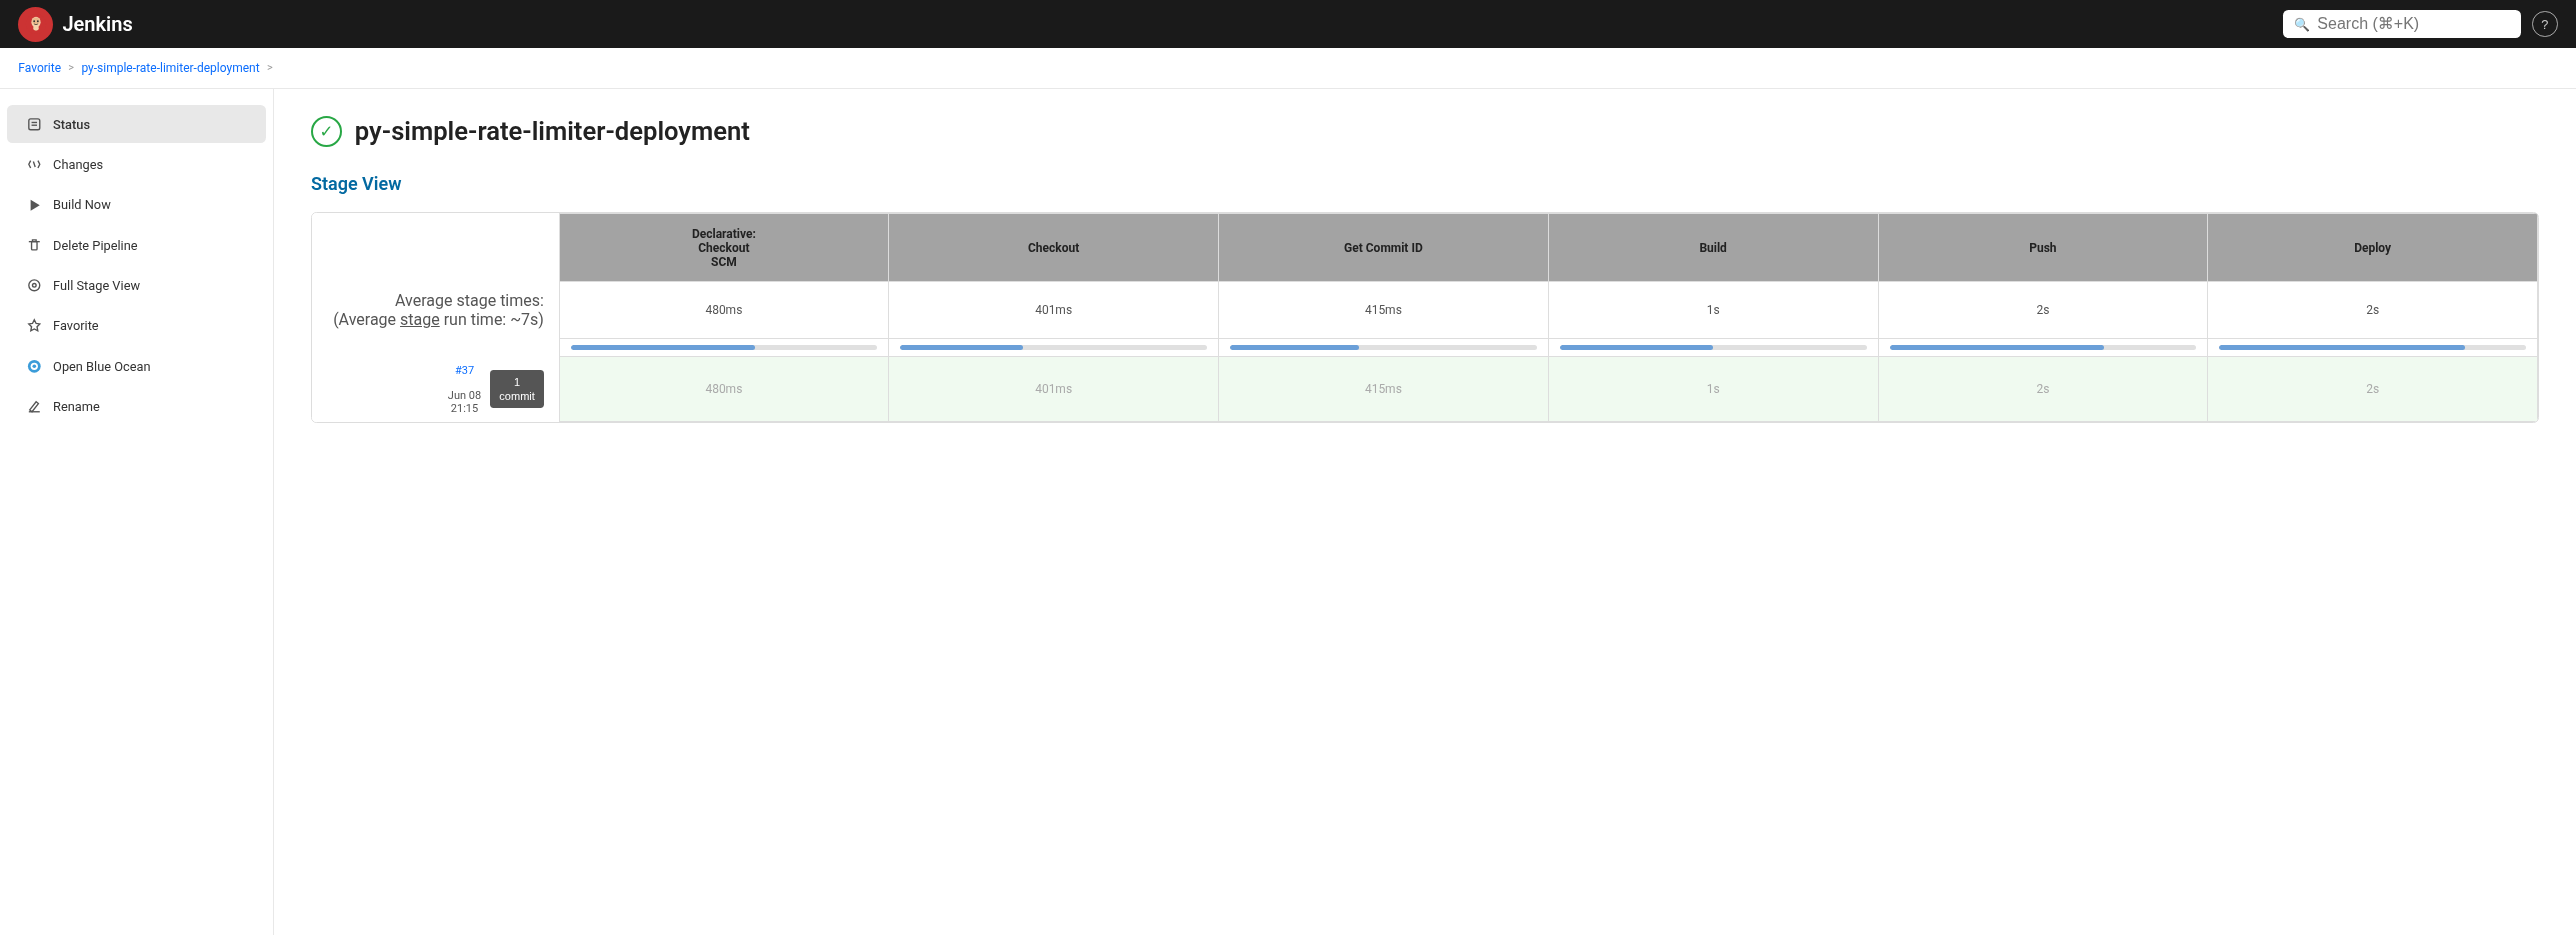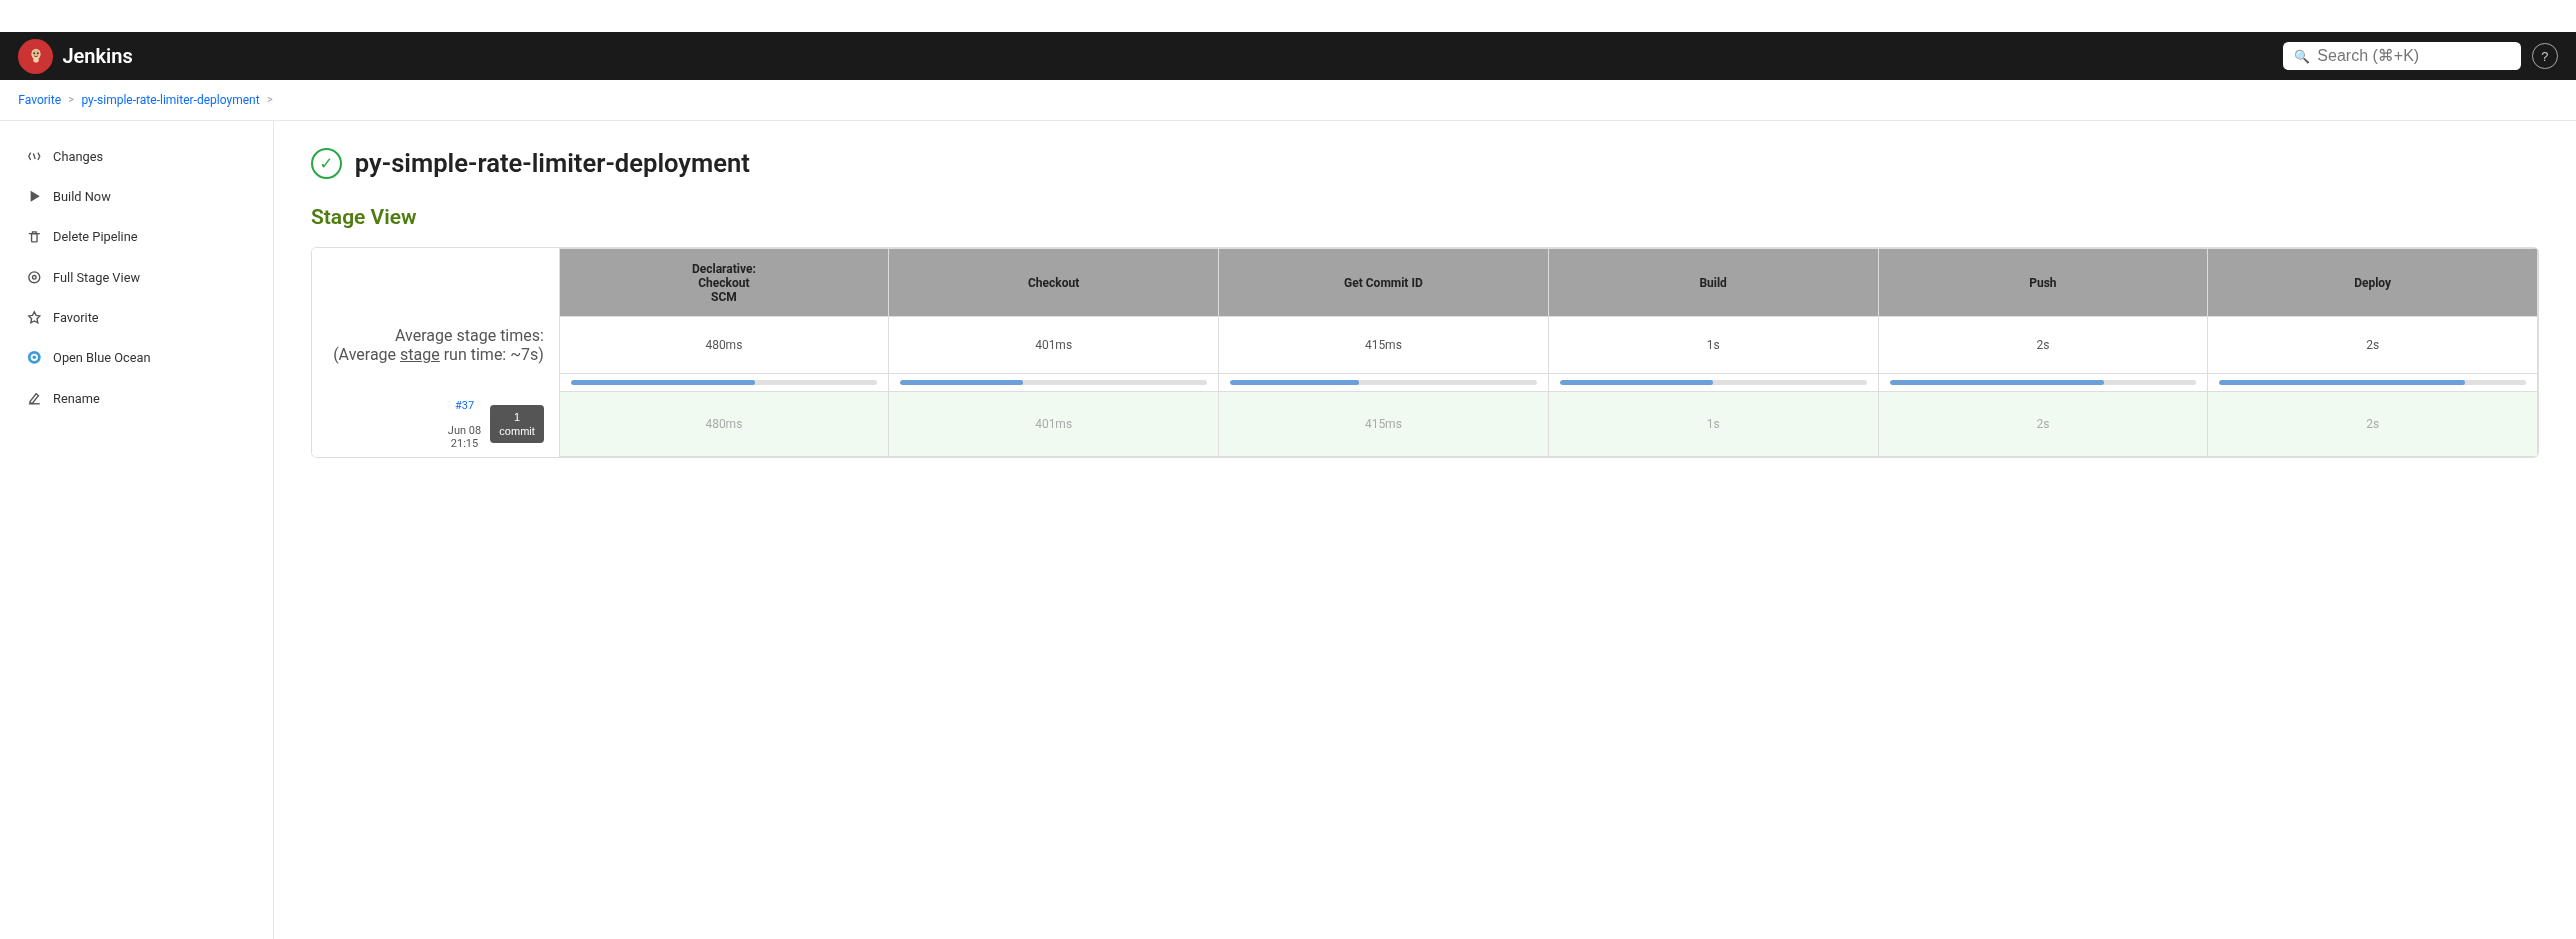--- a/index.html
+++ b/index.html
@@ -6,21 +6,20 @@
     body { font-family: -apple-system, BlinkMacSystemFont, 'Segoe UI', Roboto, sans-serif; background: #fff; color: #333; }
 
     
     .header {
       background: #1a1a1a;
       display: flex;
       align-items: center;
       justify-content: space-between;
       padding: 0 18.3px;
       height: 48px;
-      margin-top: 32px;
     }
     .header-logo {
       display: flex;
       align-items: center;
       gap: 9.1px;
       color: #fff;
       font-size: 20px;
       font-weight: 600;
       cursor: pointer;
     }
@@ -152,23 +151,23 @@
       color: #28a745;
       font-size: 16.5px;
       flex-shrink: 0;
     }
     .page-title {
       font-size: 25.6px;
       font-weight: 600;
       color: #222;
     }
     .section-title {
-      font-size: 21px;
+      font-size: 18px;
       font-weight: 600;
-      color: #4d7c0f;
+      color: #0369a1;
       margin-bottom: 18.3px;
     }
 
     
     .stage-view-table {
       border: 0.9px solid #ddd;
       border-radius: 5.5px;
       overflow: hidden;
       min-width: 731px;
     }
@@ -305,20 +304,30 @@
   <a>Favorite</a>
   <span class="breadcrumb-sep">&gt;</span>
   <a>py-simple-rate-limiter-deployment</a>
   <span class="breadcrumb-sep">&gt;</span>
 </nav>
 
 <div class="main-layout">
 
   <nav class="sidebar">
 
+  <div class="sidebar-item active">
+    <span class="sidebar-item-icon">
+          <svg width="14.6" height="14.6" viewBox="0 0 16 16" fill="none" stroke="#555" stroke-width="1.5">
+            <rect x="2" y="2" width="12" height="12" rx="2"></rect>
+            <line x1="5" y1="6" x2="11" y2="6"></line>
+            <line x1="5" y1="9" x2="11" y2="9"></line>
+          </svg>
+        </span>
+    <span>Status</span>
+  </div>
       <div class="sidebar-item">
     <span class="sidebar-item-icon">
           <svg width="14.6" height="14.6" viewBox="0 0 16 16" fill="none" stroke="#555" stroke-width="1.5">
             <polyline points="4,4 2,8 4,12"></polyline>
             <polyline points="12,4 14,8 12,12"></polyline>
             <line x1="7" y1="5" x2="9" y2="11"></line>
           </svg>
         </span>
     <span>Changes</span>
   </div>

